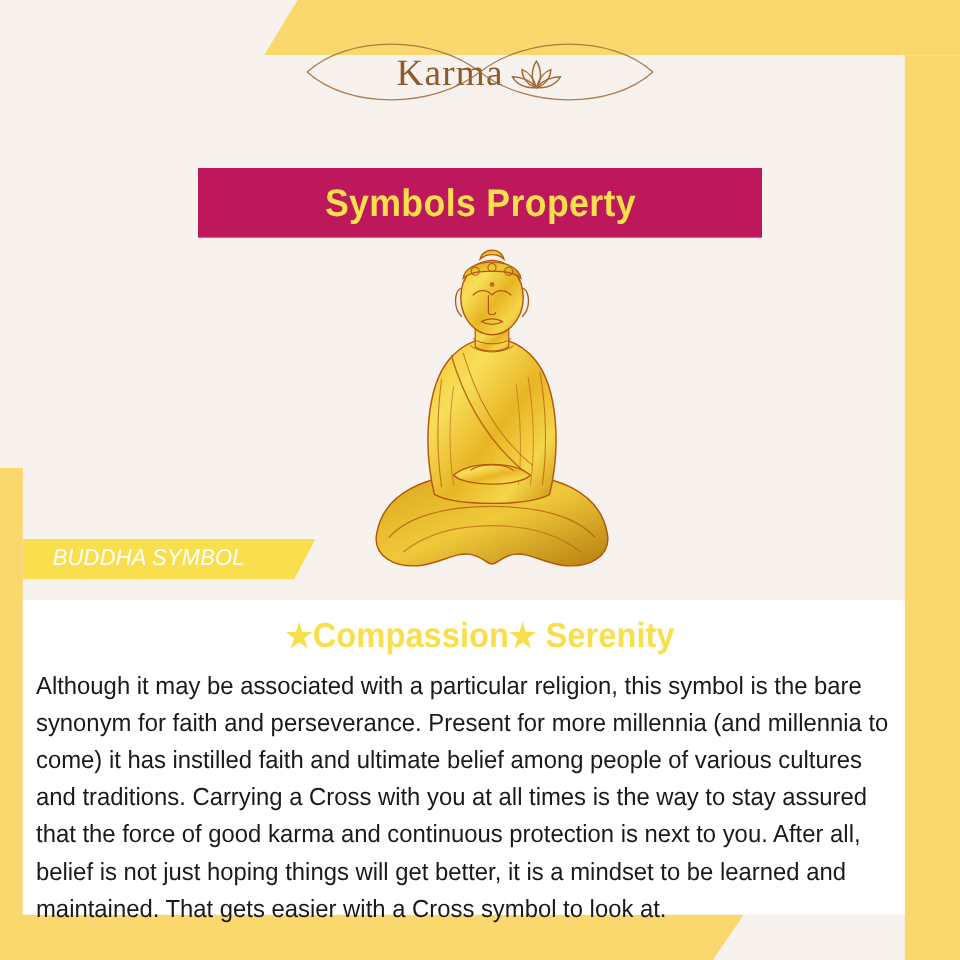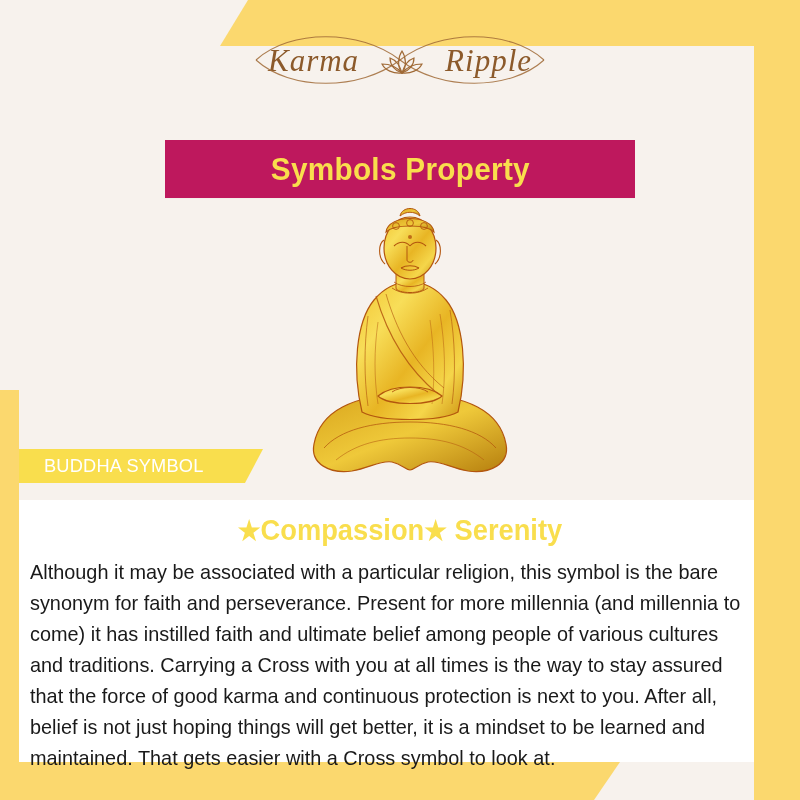--- a/index.html
+++ b/index.html
@@ -80,22 +80,21 @@
     left: 0;
     width: 800px;
     text-align: center;
     z-index: 4;
   }
   .brand-inner {
     display: inline-flex;
     align-items: center;
     justify-content: flex-start;
     position: relative;
-    gap: 20px;
-    font-style: italic;
+    gap: 4px;
   }
   .brand-word {
     font-family: "Liberation Serif", serif;
     font-size: 31px;
     letter-spacing: 1px;
     color: #8C5A2B;
     line-height: 1;
   }
   .brand-lotus {
     width: 46px;
@@ -153,20 +152,21 @@
     position: absolute;
     left: 19px;
     top: 449px;
     width: 244px;
     height: 34px;
     background: #F9DE4D;
     clip-path: polygon(0 0, 100% 0, calc(100% - 18px) 100%, 0 100%);
     display: flex;
     align-items: center;
     z-index: 6;
+    font-style: italic;
   }
   .ribbon-text {
     color: #FFFFFF;
     font-size: 19px;
     font-family: "Liberation Sans Narrow", "Liberation Sans", sans-serif;
     letter-spacing: 0.2px;
     padding-left: 26px;
     transform: scaleX(0.96);
     transform-origin: left center;
   }
@@ -236,21 +236,20 @@
         <svg viewBox="0 0 46 32" width="46" height="32">
           <g fill="none" stroke="#A06A36" stroke-width="1.2" stroke-linecap="round">
             <path d="M23 6 C 19 12, 18 22, 23 28 C 28 22, 27 12, 23 6 Z"></path>
             <path d="M23 28 C 16 26, 11 20, 11 13 C 17 15, 21 21, 23 28 Z"></path>
             <path d="M23 28 C 30 26, 35 20, 35 13 C 29 15, 25 21, 23 28 Z"></path>
             <path d="M23 28 C 14 29, 6 25, 3 19 C 10 19, 18 22, 23 28 Z"></path>
             <path d="M23 28 C 32 29, 40 25, 43 19 C 36 19, 28 22, 23 28 Z"></path>
           </g>
         </svg>
       </span>
-      <span class="brand-word">Ripple</span>
     </span>
   </div>
 
   <div class="title-banner">
     <span class="title-text">Symbols Property</span>
   </div>
 
   <div class="buddha-wrap">
     <svg viewBox="0 0 220 290" width="220" height="290">
       <defs>

